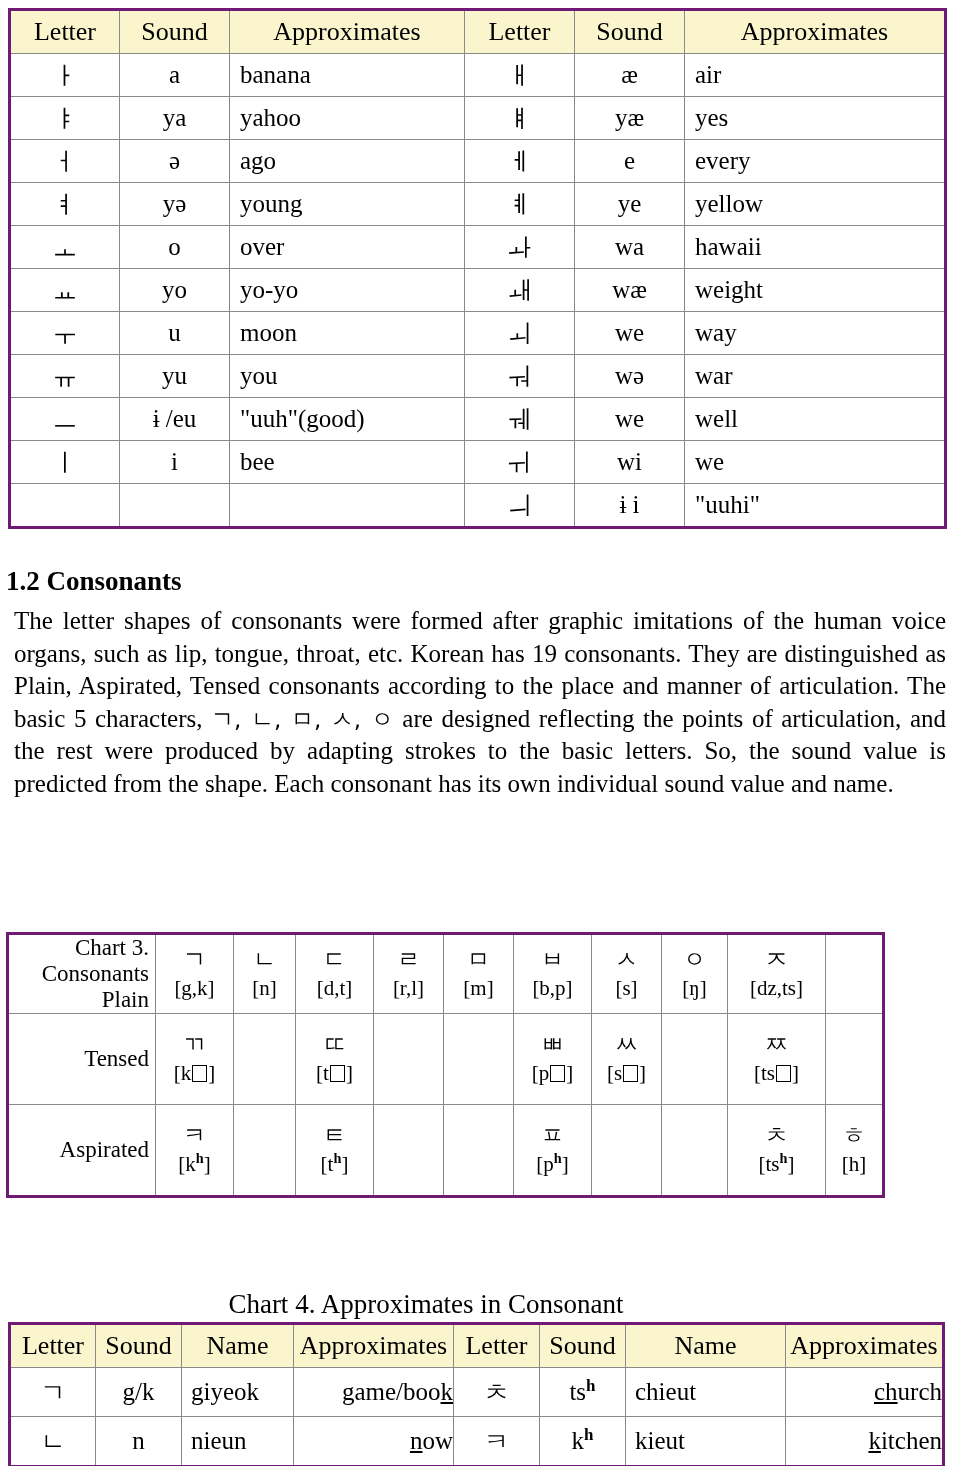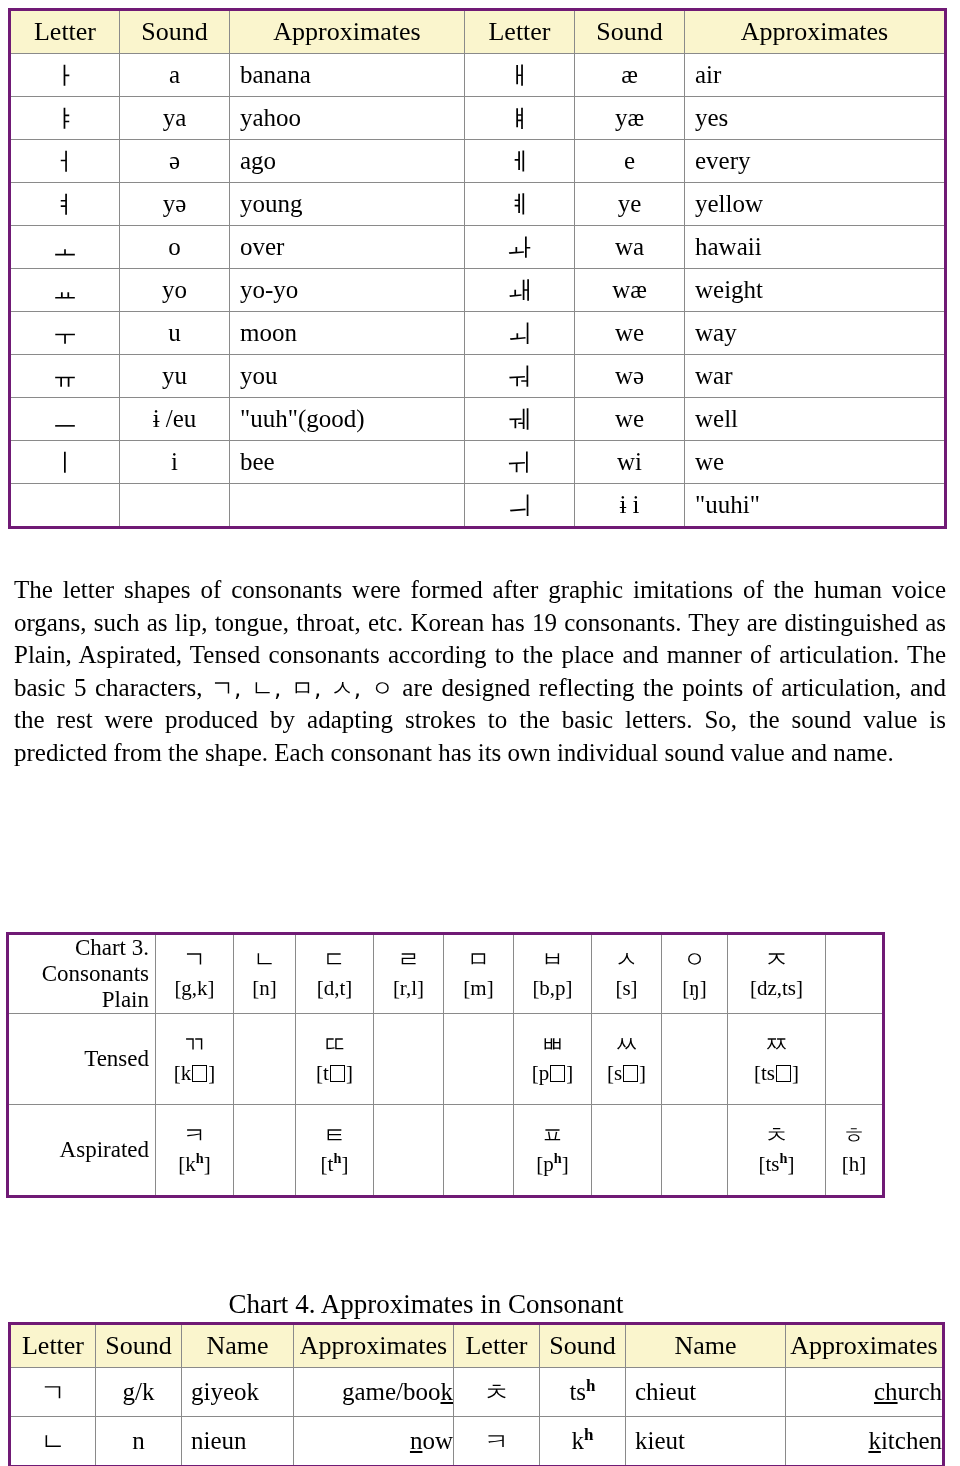--- a/index.html
+++ b/index.html
@@ -289,20 +289,21 @@
           <td class="v-sound"></td>
           <td class="v-approx"></td>
           <td class="v-letter">ㅢ</td>
           <td class="v-sound">ɨ i</td>
           <td class="v-approx">"uuhi"</td>
         </tr>
       </tbody>
   </table>
 
   <div id="sec-consonants">
+    <div id="sec-heading">1.2 Consonants</div>
     <p id="sec-body"><span>The letter shapes of consonants were formed after graphic imitations of the human voice organs, such as lip, tongue, throat, etc. Korean has 19 consonants. They are distinguished as Plain, Aspirated, Tensed consonants according to the place and manner of articulation. The basic 5 characters, </span><span class="han-inline">ㄱ, ㄴ, ㅁ, ㅅ, ㅇ</span><span> are designed reflecting the points of articulation, and the rest were produced by adapting strokes to the basic letters. So, the sound value is predicted from the shape. Each consonant has its own individual sound value and name.</span></p>
   </div>
 
   <table class="doc-table" id="consonant-table">
     <colgroup>
       <col style="width:148px">
       <col style="width:78px">
         <col style="width:62px">
         <col style="width:78px">
       <col style="width:70px">

